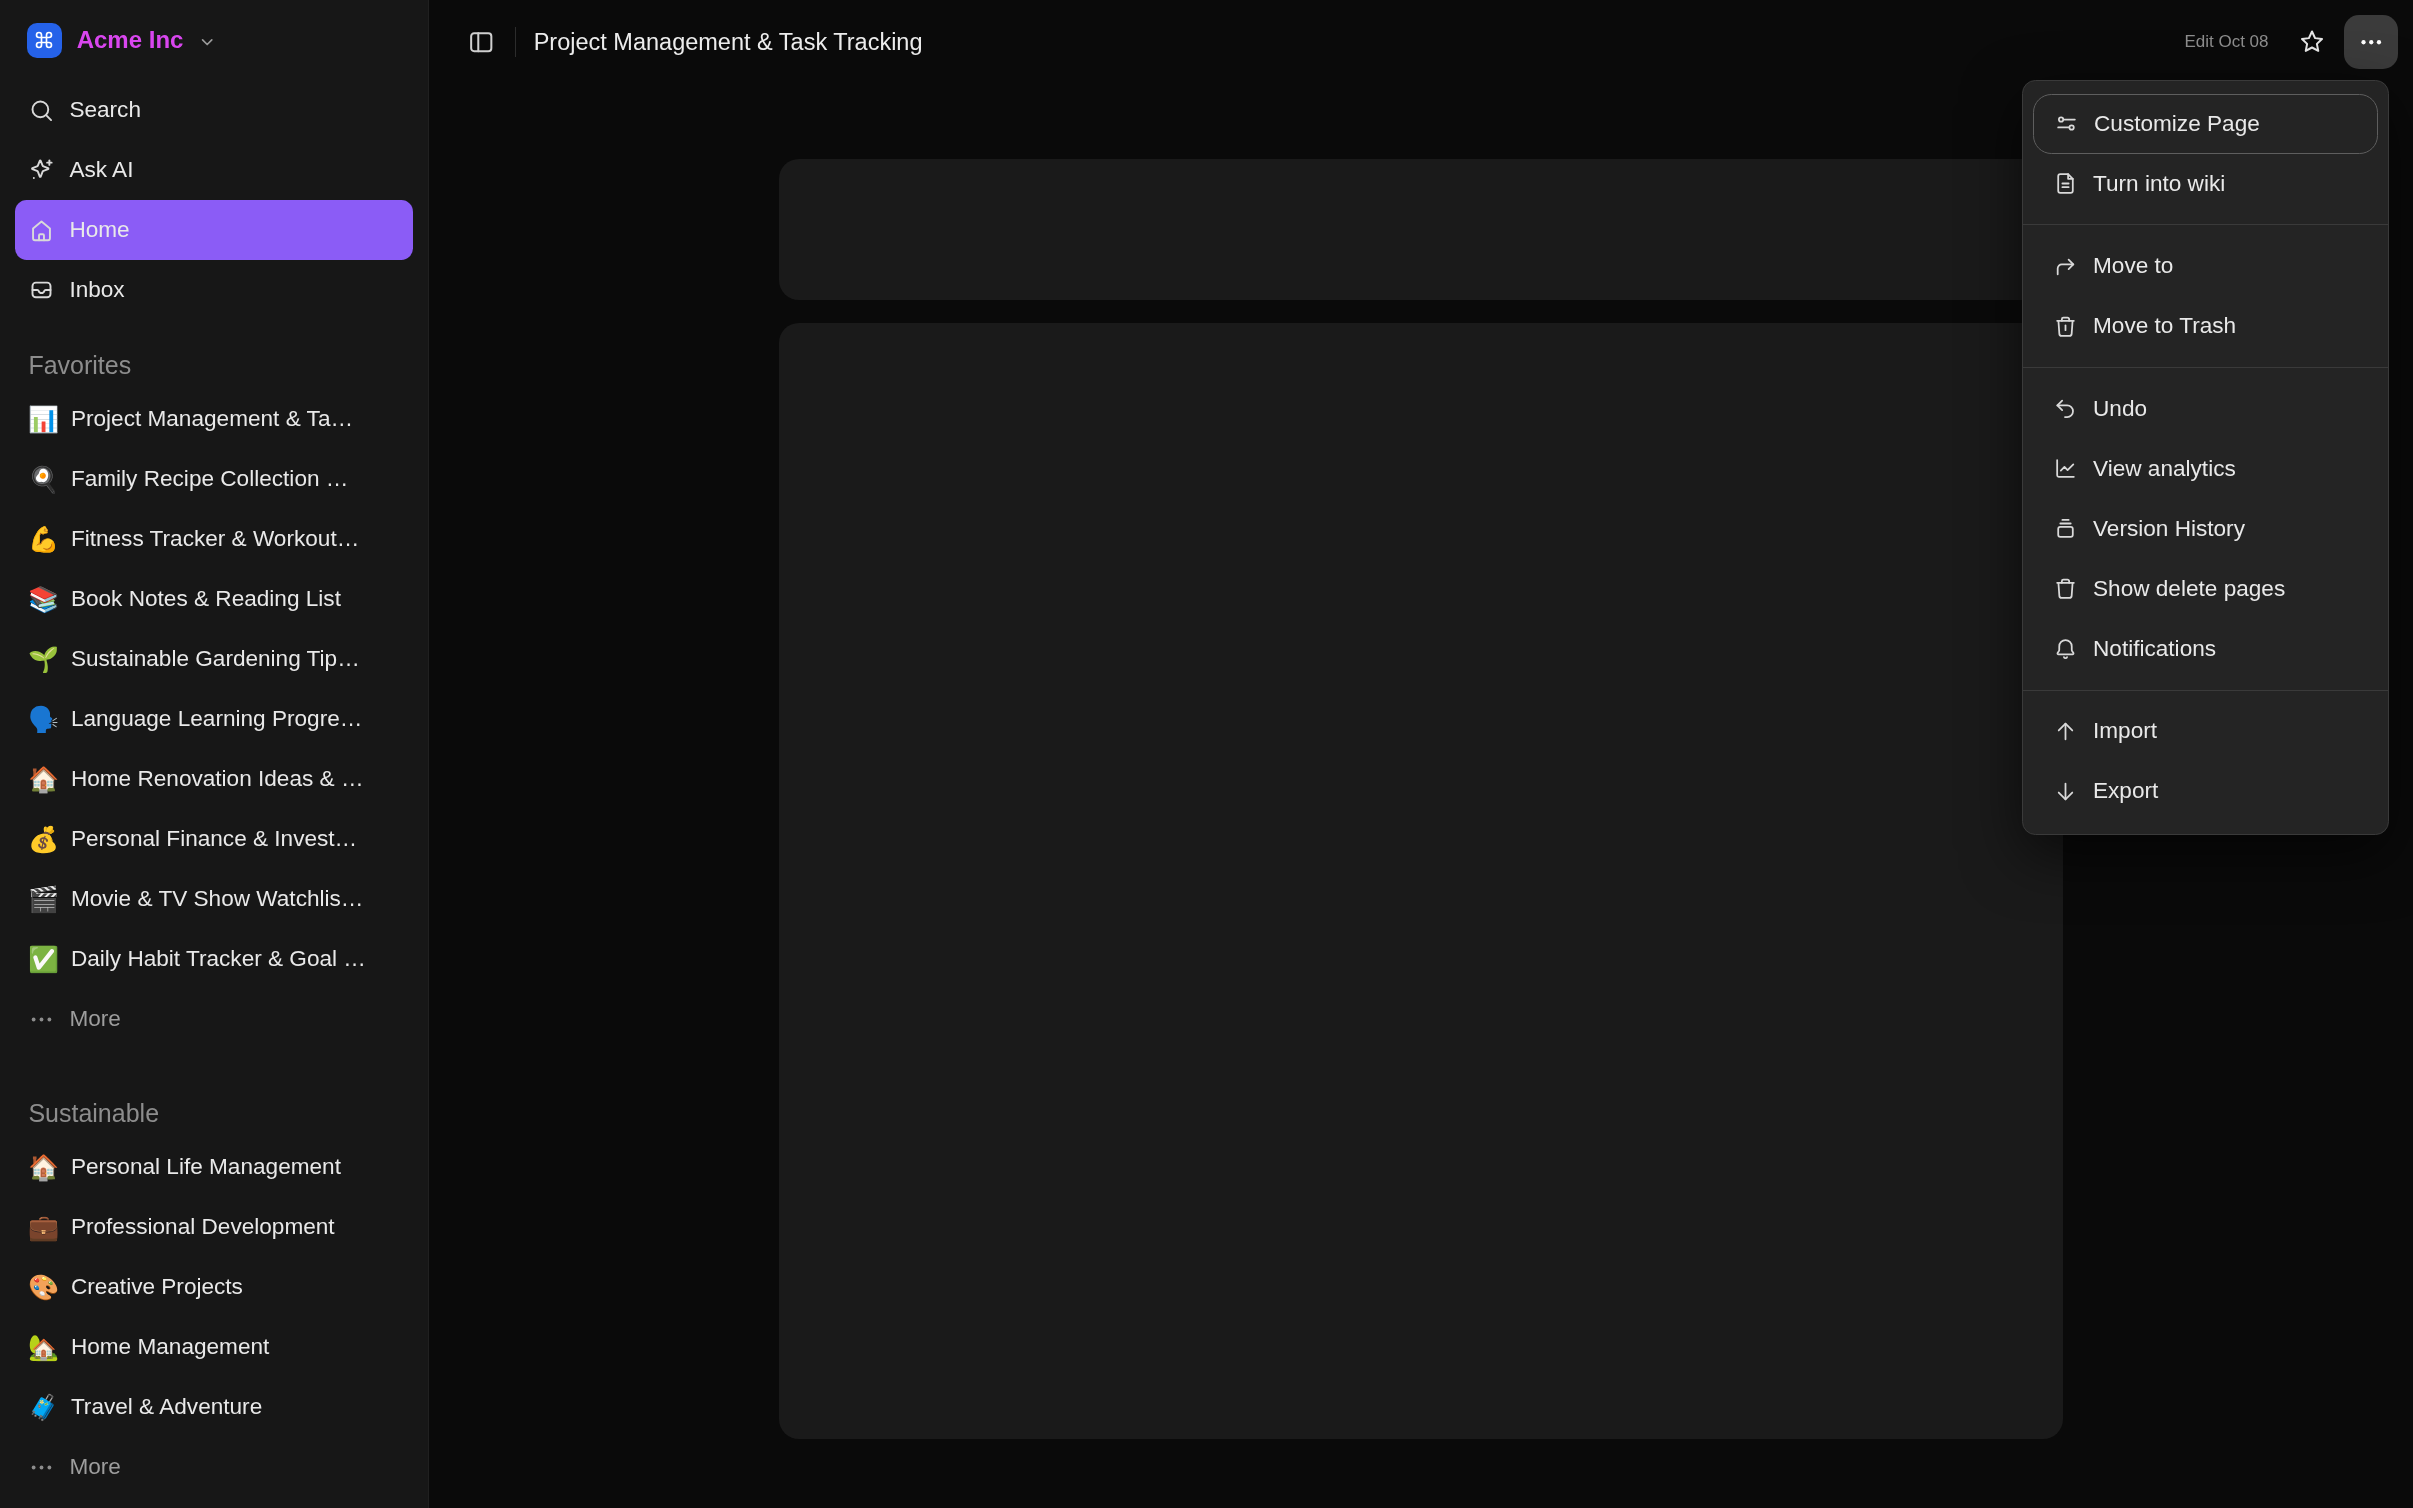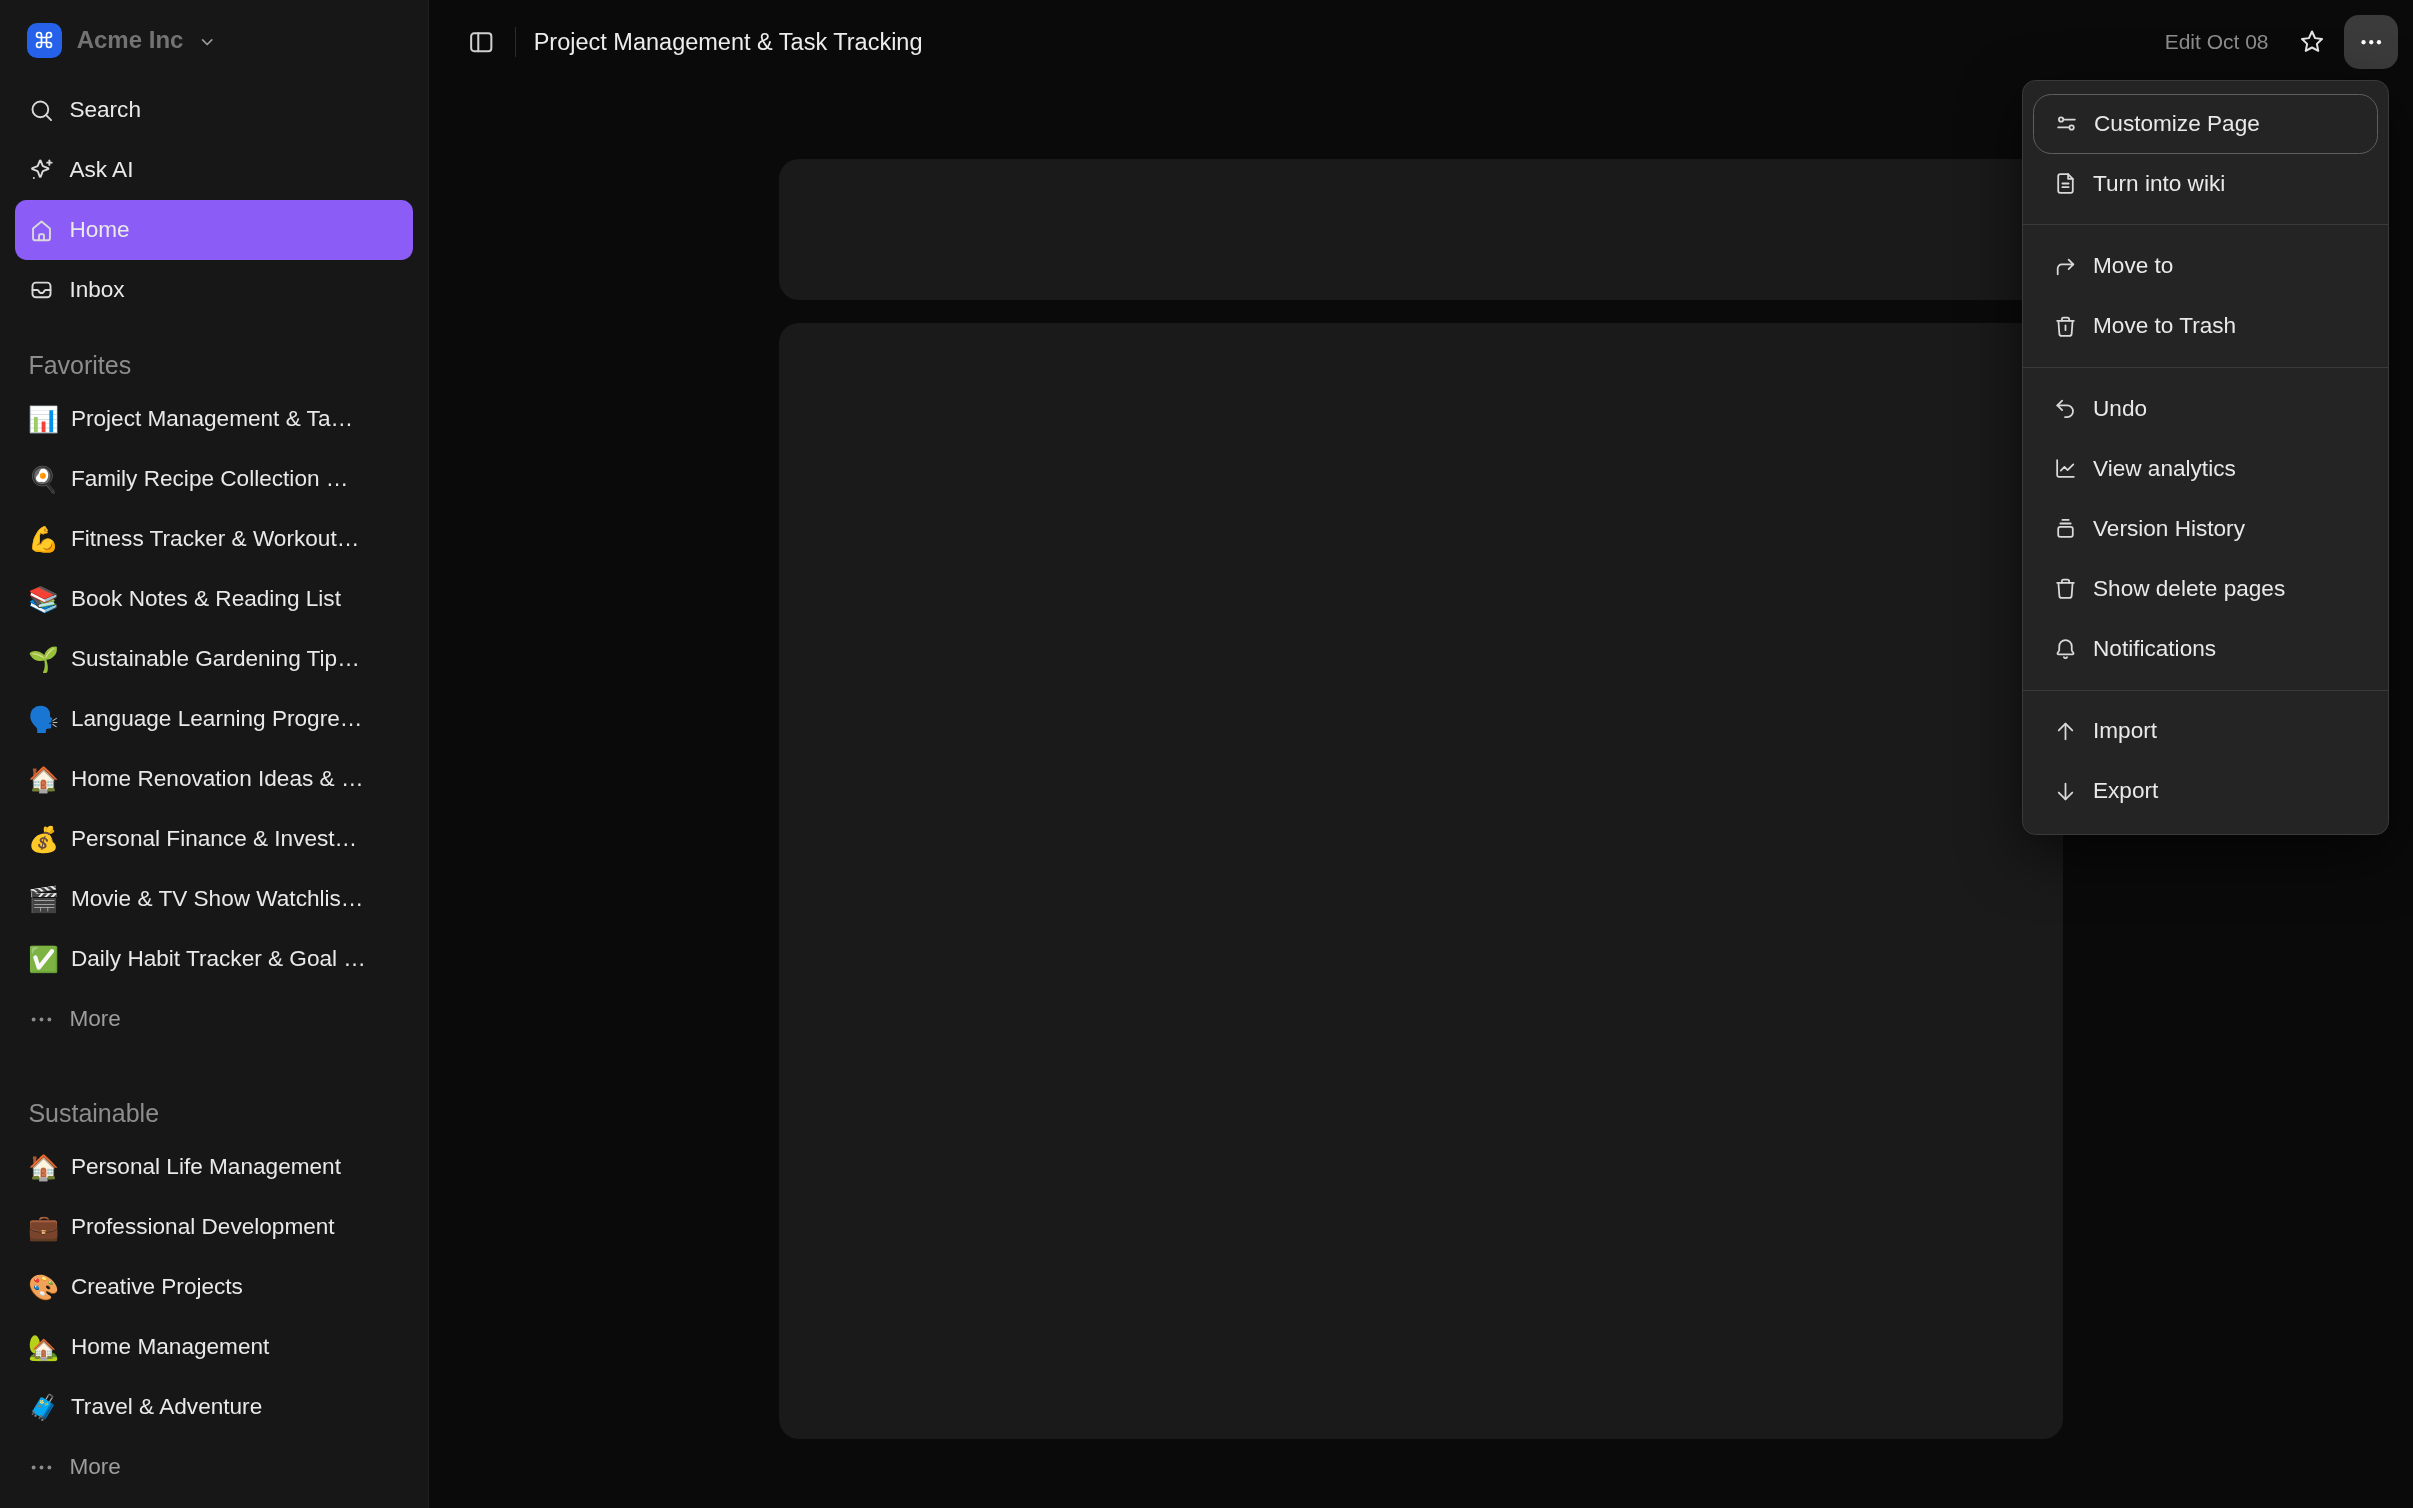--- a/index.html
+++ b/index.html
@@ -22,21 +22,21 @@
   .ws-switcher {
     height: 80px; margin: 0 15px; padding: 0 11.7px;
     display: flex; align-items: center; gap: 15px;
     border-radius: 11.7px; cursor: pointer;
   }
   .ws-logo {
     width: 35px; height: 35px; border-radius: 10px;
     background: #2562e9; color: #fff;
     display: flex; align-items: center; justify-content: center;
   }
-  .ws-name { font-size: 24px; font-weight: bold; color: #737373; }
+  .ws-name { font-size: 24px; font-weight: bold; color: #d946ef; }
   .ws-chevron { color: #9a9a9a; margin-top: 3.4px; }
 
   .row {
     height: 60px; margin: 0 15px; padding: 0 13.4px;
     display: flex; align-items: center; gap: 14px;
     border-radius: 11.7px; cursor: pointer; color: #e9e9e9;
     font-size: 22.6px; white-space: nowrap;
   }
   .row .ic { color: #d9d9d9; }
   .row.active { background: #8b5cf6; }
@@ -60,21 +60,21 @@
     text-align: right;
   }
   .icon-btn {
     width: 47px; height: 47px; border: none; background: transparent;
     display: flex; align-items: center; justify-content: center;
     border-radius: 10px; cursor: pointer; color: #cfcfcf;
   }
   .topbar-divider { width: 0.8px; height: 30px; background: #2c2c2c; margin: 0 18.4px 0 10px; }
   .page-title { font-size: 23.5px; color: #ececec; font-weight: 400; }
   .topbar-right { margin-left: auto; display: flex; align-items: center; gap: 8.4px; }
-  .edited { font-size: 21px; color: #8d8d8d; margin-right: 11.7px; }
+  .edited { font-size: 17px; color: #8d8d8d; margin-right: 11.7px; }
   .star-btn { color: #e6e6e6; }
   .ellipsis-btn {
     width: 54px; height: 54px; border: none; cursor: pointer;
     background: #3b3b3b; border-radius: 15px; color: #ffffff;
     display: flex; align-items: center; justify-content: center;
   }
 
   .canvas { position: relative; flex: 1; }
   .panel {
     position: absolute; left: 350px; width: 1284px;

